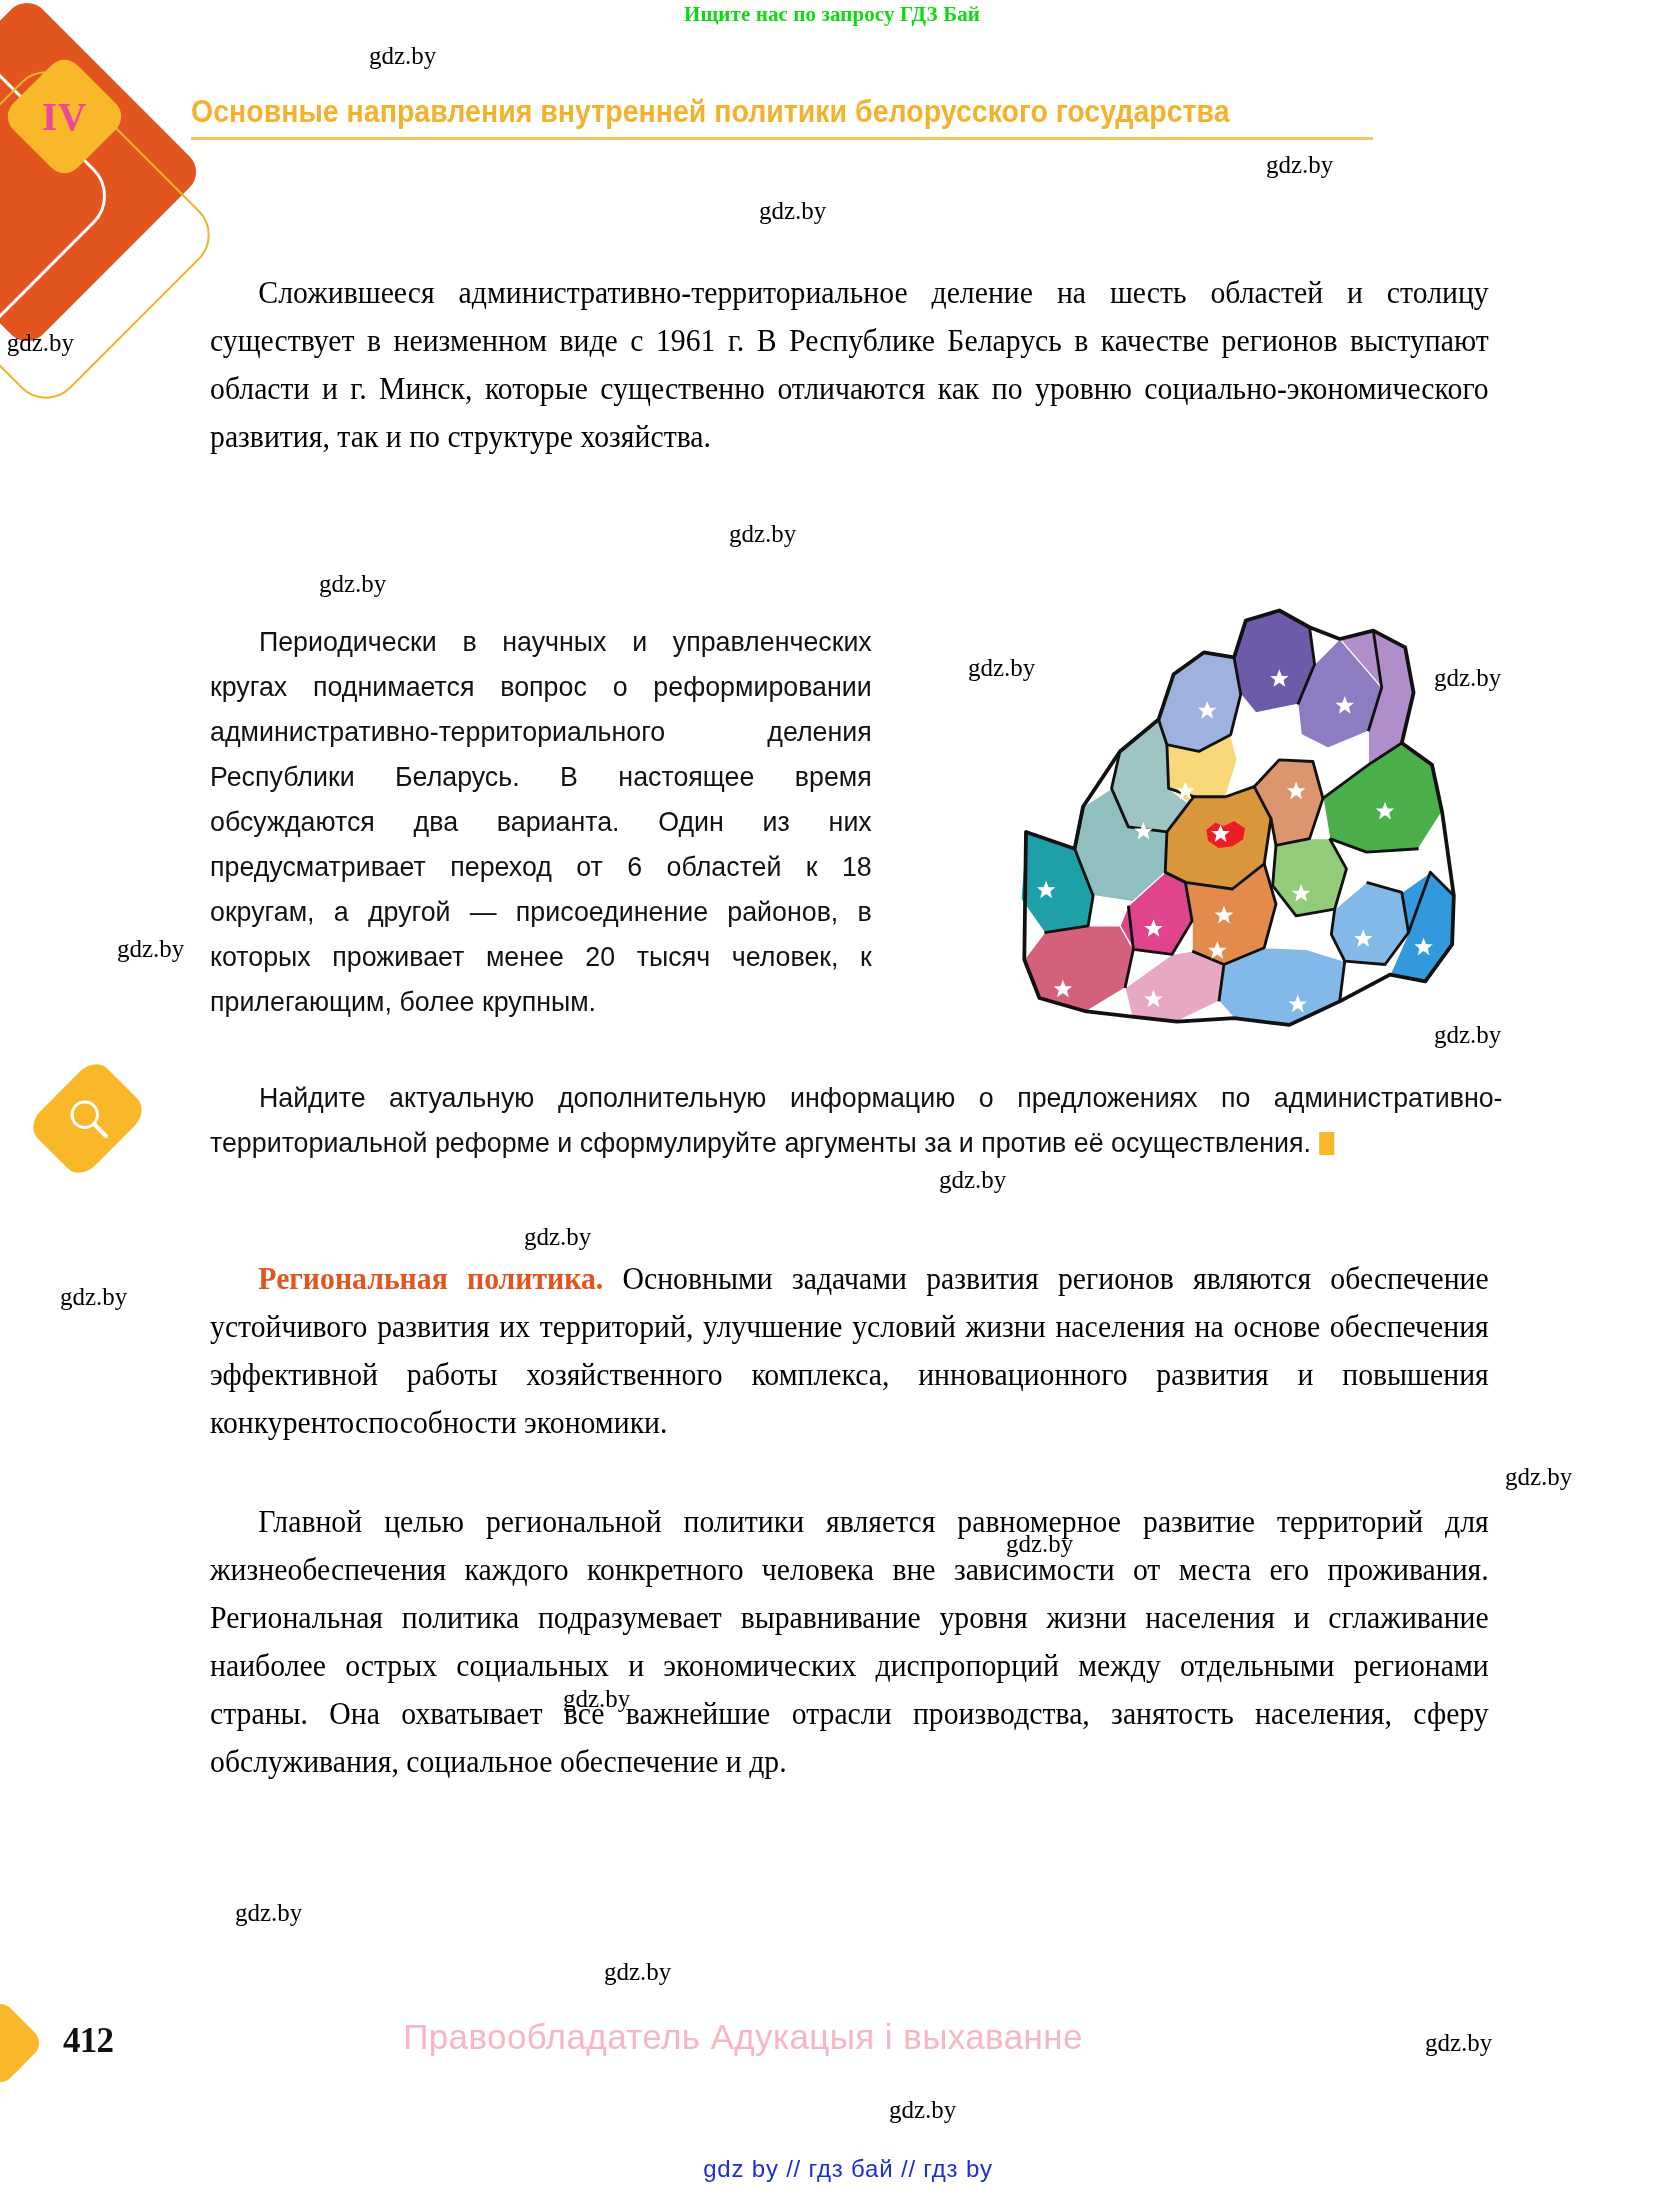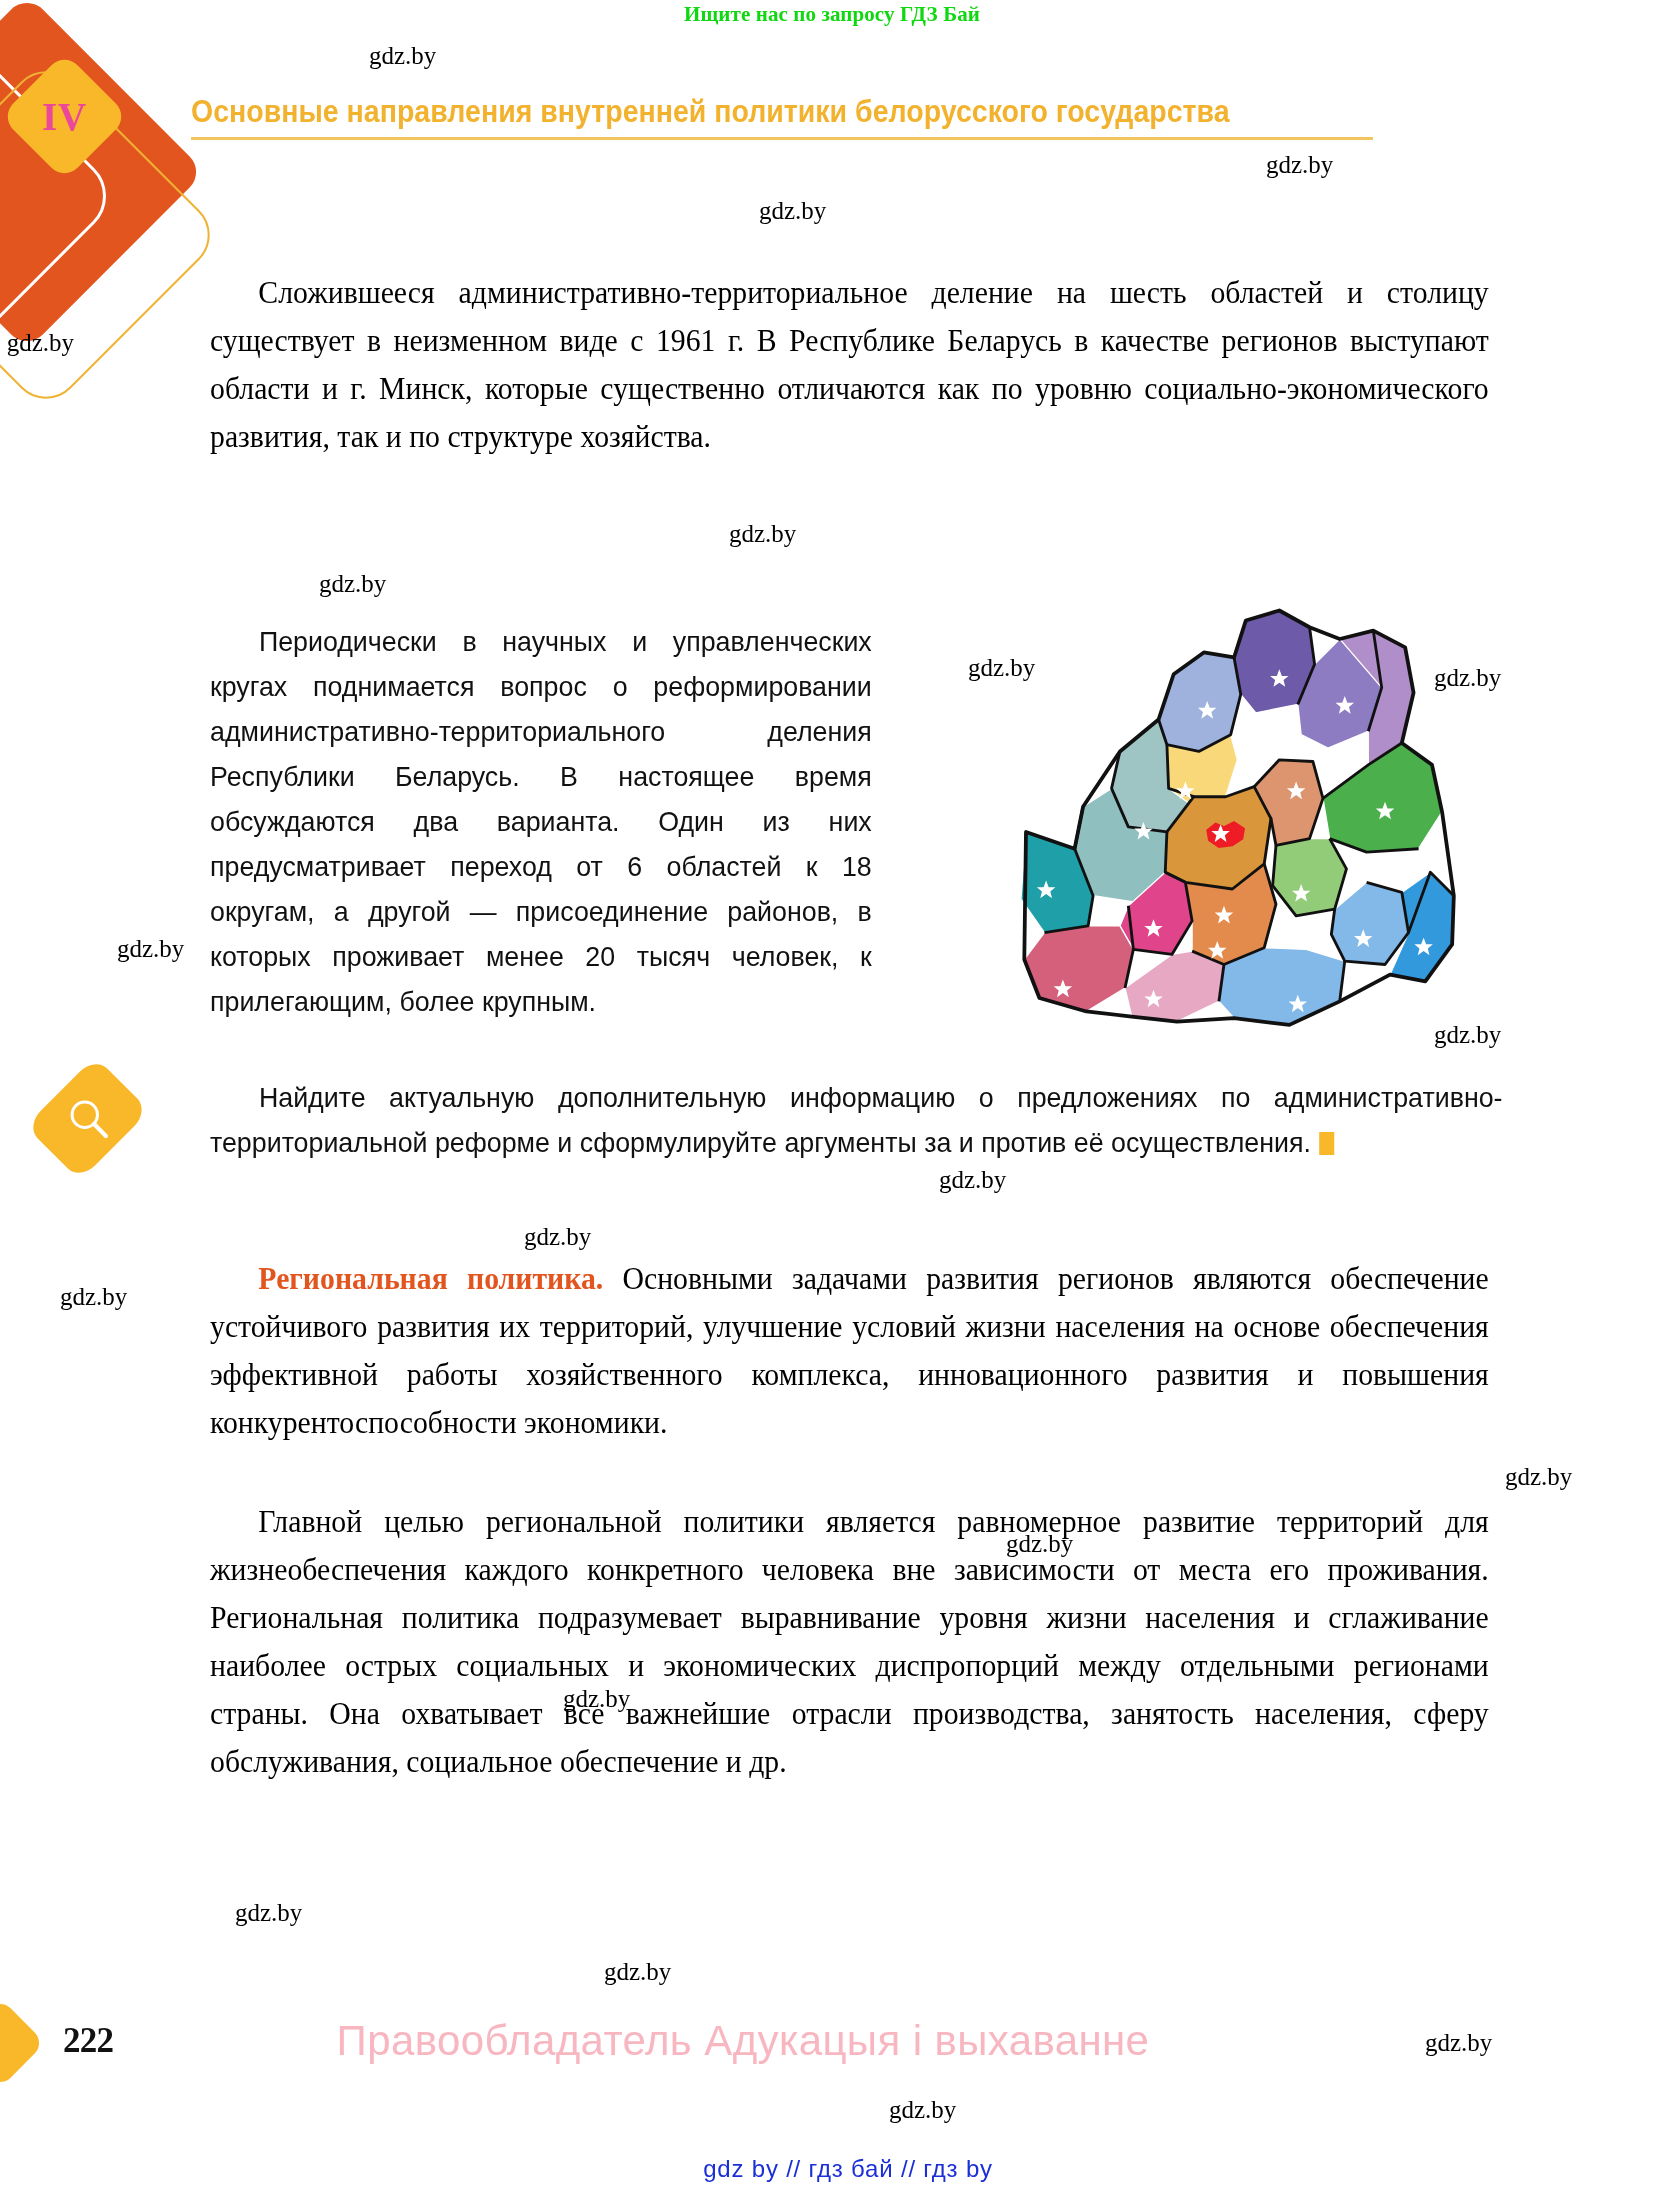--- a/index.html
+++ b/index.html
@@ -203,21 +203,21 @@
     color: #111111;
     letter-spacing: -0.8px;
   }
   .copyright-line {
     position: absolute;
     top: 2017px;
     left: 0;
     width: 1486px;
     text-align: center;
     font-family: "Liberation Sans Narrow", "Liberation Sans", sans-serif;
-    font-size: 42px;
+    font-size: 35px;
     color: #f7b6c0;
     letter-spacing: 0.4px;
   }
   .promo-bottom {
     position: absolute;
     top: 2155px;
     left: 16px;
     width: 1664px;
     text-align: center;
     font-family: "Liberation Sans", sans-serif;
@@ -361,21 +361,21 @@
     <span>Найдите актуальную дополнительную информацию о предложениях по административно-территориальной реформе и сформулируйте аргументы за и против её осуществления.</span><span class="end-marker"></span>
   </div>
 
   <div class="serif-par indent" style="left:210px; top:1254px; width:1375px;">
     <span class="accent-term">Региональная политика.</span><span> Основными задачами развития регионов являются обеспечение устойчивого развития их территорий, улучшение условий жизни населения на основе обеспечения эффективной работы хозяйственного комплекса, инновационного развития и повышения конкурентоспособности экономики.</span>
   </div>
 
   <div class="serif-par indent" style="left:210px; top:1497px; width:1375px;">Главной целью региональной политики является равномерное развитие территорий для жизнеобеспечения каждого конкретного человека вне зависимости от места его проживания. Региональная политика подразумевает выравнивание уровня жизни населения и сглаживание наиболее острых социальных и экономических диспропорций между отдельными регионами страны. Она охватывает все важнейшие отрасли производства, занятость населения, сферу обслуживания, социальное обеспечение и др.</div>
 
   <div class="page-arrow"></div>
-  <div class="page-number">222</div>
+  <div class="page-number">412</div>
   <div class="copyright-line">Правообладатель Адукацыя і выхаванне</div>
   <div class="promo-bottom">gdz by  //  гдз бай  //  гдз by</div>
 
   <div id="watermark-layer">
       <div class="wm" style="left: 369px; top: 42px;">gdz.by</div>
       <div class="wm" style="left: 1266px; top: 151px;">gdz.by</div>
       <div class="wm" style="left: 759px; top: 197px;">gdz.by</div>
       <div class="wm" style="left: 6.7px; top: 329px;">gdz.by</div>
       <div class="wm" style="left: 729px; top: 520px;">gdz.by</div>
       <div class="wm" style="left: 319px; top: 570px;">gdz.by</div>

